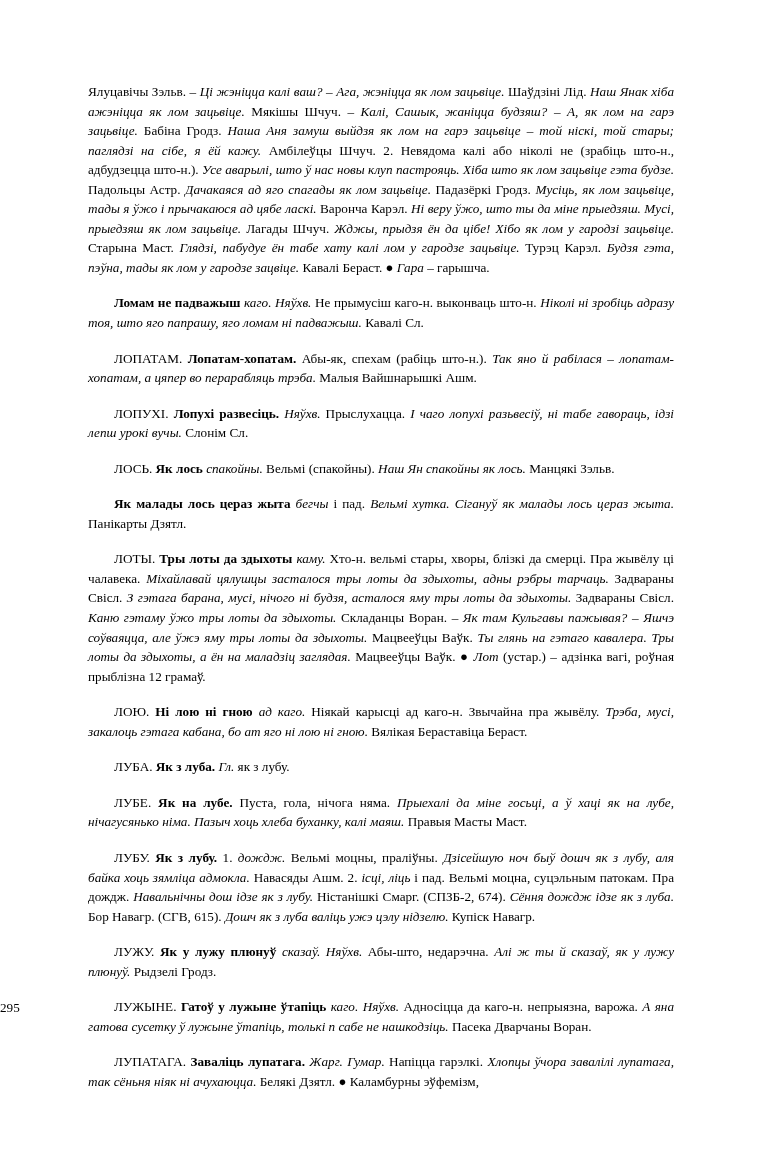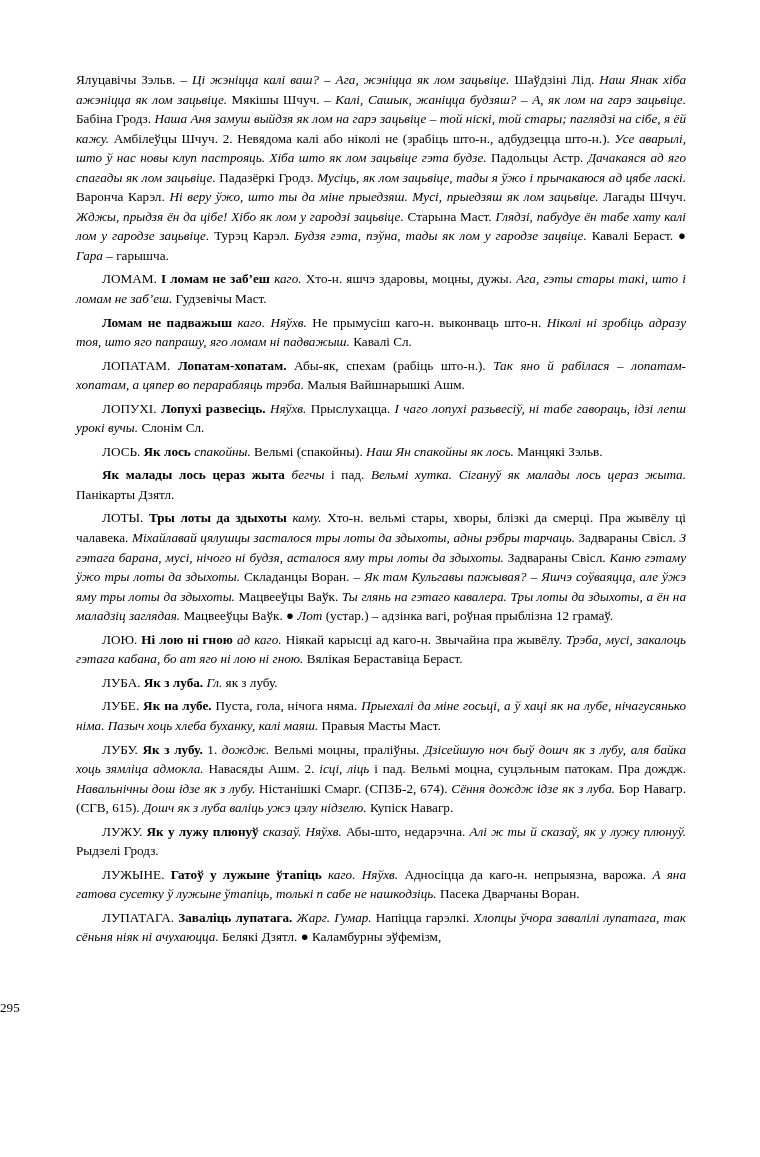--- a/index.html
+++ b/index.html
@@ -22,21 +22,21 @@
     background: #ffffff;
   }
   #body-text {
     font-size: 13.2px;
     line-height: 19.55px;
     text-align: justify;
     text-justify: inter-word;
     hyphens: none;
   }
   .para {
-    margin: 4px;
+    margin: 16px;
     text-indent: 26px;
     text-align: justify;
   }
   .para.cont {
     text-indent: 0;
   }
   .i  { font-style: italic; }
   .b  { font-weight: bold; }
   .bullet {
     font-style: normal;
@@ -50,21 +50,20 @@
     font-size: 13.2px;
     font-family: "Liberation Serif", "DejaVu Serif", serif;
   }
 </style>
 </head>
 <body>
 
 <div id="page">
   <div id="body-text">
       <p class="para cont"><span>Ялуцавічы Зэльв. </span><span class="i">– Ці жэніцца калі ваш? – Ага, жэніцца як лом зацьвіце.</span><span> Шаўдзіні Лід. </span><span class="i">Наш Янак хіба ажэніцца як лом зацьвіце.</span><span> Мякішы Шчуч. </span><span class="i">– Калі, Сашык, жаніцца будзяш? – А, як лом на гарэ зацьвіце.</span><span> Бабіна Гродз. </span><span class="i">Наша Аня замуш выйдзя як лом на гарэ зацьвіце – той ніскі, той стары; паглядзі на сібе, я ёй кажу.</span><span> Амбілеўцы Шчуч. 2. Невядома калі або ніколі не (зрабіць што-н., адбудзецца што-н.). </span><span class="i">Усе аварылі, што ў нас новы клуп пастрояць. Хіба што як лом зацьвіце гэта будзе.</span><span> Падольцы Астр. </span><span class="i">Дачакаяся ад яго  спагады як лом зацьвіце.</span><span> Падазёркі Гродз. </span><span class="i">Мусіць, як лом зацьвіце, тады я ўжо і прычакаюся ад цябе ласкі.</span><span> Варонча Карэл. </span><span class="i">Ні веру ўжо, што ты да міне прыедзяш. Мусі, прыедзяш як лом зацьвіце.</span><span> Лагады Шчуч. </span><span class="i">Жджы, прыдзя ён да цібе! Хібо як лом у гародзі зацьвіце.</span><span> Старына Маст. </span><span class="i">Глядзі, пабудуе ён табе хату калі лом у гародзе зацьвіце.</span><span> Турэц Карэл. </span><span class="i">Будзя гэта, пэўна, тады як лом у гародзе зацвіце.</span><span> Кавалі Бераст. </span><span class="bullet">●</span><span> </span><span class="i">Гара</span><span> – гарышча.</span></p>
-      <p class="para"><span>ЛОМАМ. </span><span class="b">І ломам не заб’еш</span><span> </span><span class="i">каго.</span><span> Хто-н. яшчэ здаровы, моцны, дужы. </span><span class="i">Ага, гэты стары такі, што і ломам не заб’еш.</span><span> Гудзевічы Маст.</span></p>
       <p class="para"><span class="b">Ломам не падважыш</span><span> </span><span class="i">каго. Няўхв.</span><span> Не прымусіш каго-н. выконваць што-н. </span><span class="i">Ніколі ні зробіць адразу тоя, што яго папрашу, яго ломам ні падважыш.</span><span> Кавалі Сл.</span></p>
       <p class="para"><span>ЛОПАТАМ. </span><span class="b">Лопатам-хопатам.</span><span> Абы-як, спехам (рабіць што-н.). </span><span class="i">Так яно й рабілася – лопатам-хопатам, а цяпер во перарабляць трэба.</span><span> Малыя Вайшнарышкі Ашм.</span></p>
       <p class="para"><span>ЛОПУХІ. </span><span class="b">Лопухі развесіць.</span><span> </span><span class="i">Няўхв.</span><span> Прыслухацца. </span><span class="i">І чаго лопухі разьвесіў, ні табе гавораць, ідзі лепш урокі вучы.</span><span> Слонім Сл.</span></p>
       <p class="para"><span>ЛОСЬ. </span><span class="b">Як лось</span><span> </span><span class="i">спакойны.</span><span> Вельмі (спакойны). </span><span class="i">Наш Ян спакойны як лось.</span><span> Манцякі Зэльв.</span></p>
       <p class="para"><span class="b">Як малады лось цераз жыта</span><span> </span><span class="i">бегчы</span><span> і пад. </span><span class="i">Вельмі хутка. Сігануў як малады лось цераз жыта.</span><span> Панікарты Дзятл.</span></p>
       <p class="para"><span>ЛОТЫ. </span><span class="b">Тры лоты да здыхоты</span><span> </span><span class="i">каму.</span><span> Хто-н. вельмі стары, хворы, блізкі да смерці. Пра жывёлу ці чалавека. </span><span class="i">Міхайлавай цялушцы засталося тры лоты да здыхоты, адны рэбры тарчаць.</span><span> Задвараны Свісл. </span><span class="i">З гэтага барана, мусі, нічого ні будзя, асталося яму тры лоты да здыхоты.</span><span> Задвараны Свісл. </span><span class="i">Каню гэтаму ўжо тры лоты да здыхоты.</span><span> Складанцы Воран. </span><span class="i">– Як там Кульгавы пажывая? – Яшчэ соўваяцца, але ўжэ яму тры лоты да здыхоты.</span><span> Мацвееўцы Ваўк. </span><span class="i">Ты глянь на гэтаго кавалера. Тры лоты да здыхоты, а ён на маладзіц заглядая.</span><span> Мацвееўцы Ваўк. </span><span class="bullet">●</span><span> </span><span class="i">Лот</span><span> (устар.) – адзінка вагі, роўная прыблізна 12 грамаў.</span></p>
       <p class="para"><span>ЛОЮ. </span><span class="b">Ні лою ні гною</span><span> </span><span class="i">ад каго.</span><span> Ніякай карысці ад каго-н. Звычайна пра жывёлу. </span><span class="i">Трэба, мусі, закалоць гэтага кабана, бо ат яго ні лою ні гною.</span><span> Вялікая Бераставіца Бераст.</span></p>
       <p class="para"><span>ЛУБА. </span><span class="b">Як з луба.</span><span> </span><span class="i">Гл.</span><span> як з лубу.</span></p>
       <p class="para"><span>ЛУБЕ. </span><span class="b">Як на лубе.</span><span> Пуста, гола, нічога няма. </span><span class="i">Прыехалі да міне госьці, а ў хаці як на лубе, нічагусянько німа. Пазыч хоць хлеба буханку, калі маяш.</span><span> Правыя Масты Маст.</span></p>
       <p class="para"><span>ЛУБУ. </span><span class="b">Як з лубу.</span><span> 1. </span><span class="i">дождж.</span><span> Вельмі моцны, праліўны. </span><span class="i">Дзісейшую ноч быў дошч як з лубу, аля байка хоць зямліца адмокла.</span><span> Навасяды Ашм. 2. </span><span class="i">ісці, ліць</span><span> і пад. Вельмі моцна, суцэльным патокам. Пра дождж. </span><span class="i">Навальнічны дош ідзе як з лубу.</span><span> Ністанішкі Смарг. (СПЗБ-2, 674). </span><span class="i">Сёння дождж ідзе як з луба.</span><span> Бор Навагр. (СГВ, 615). </span><span class="i">Дошч як з луба валіць ужэ цэлу нідзелю.</span><span> Купіск Навагр.</span></p>

